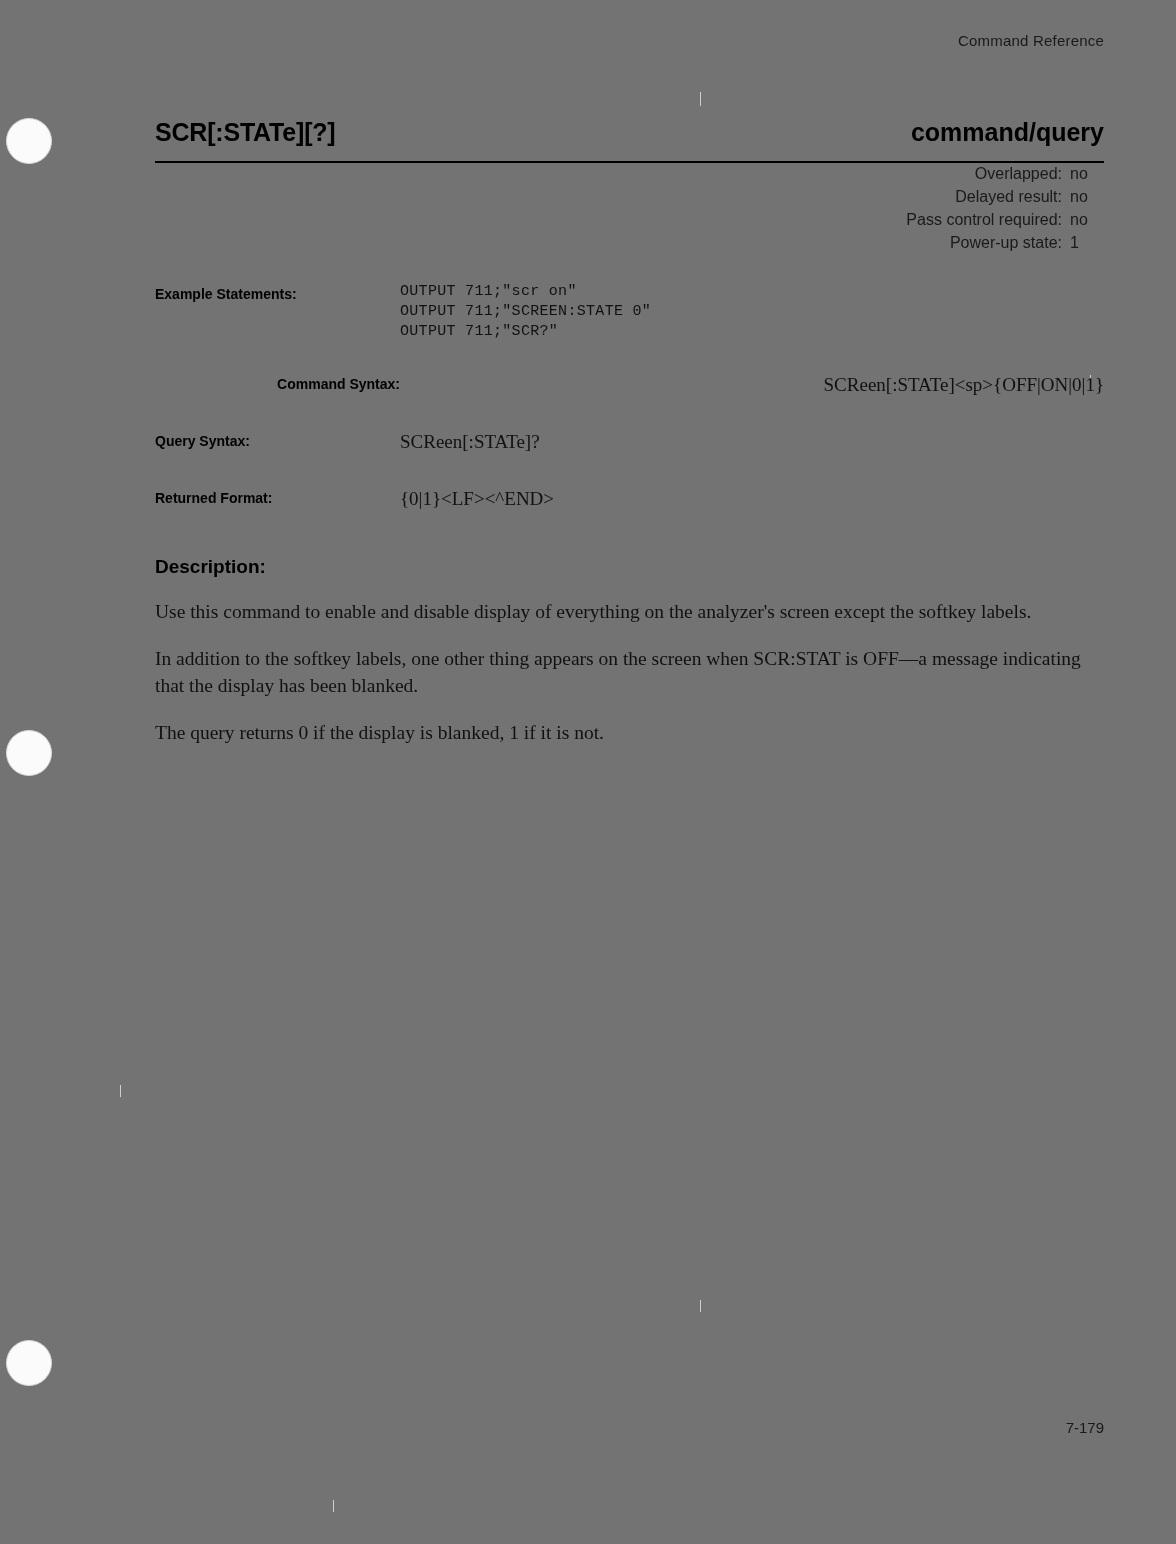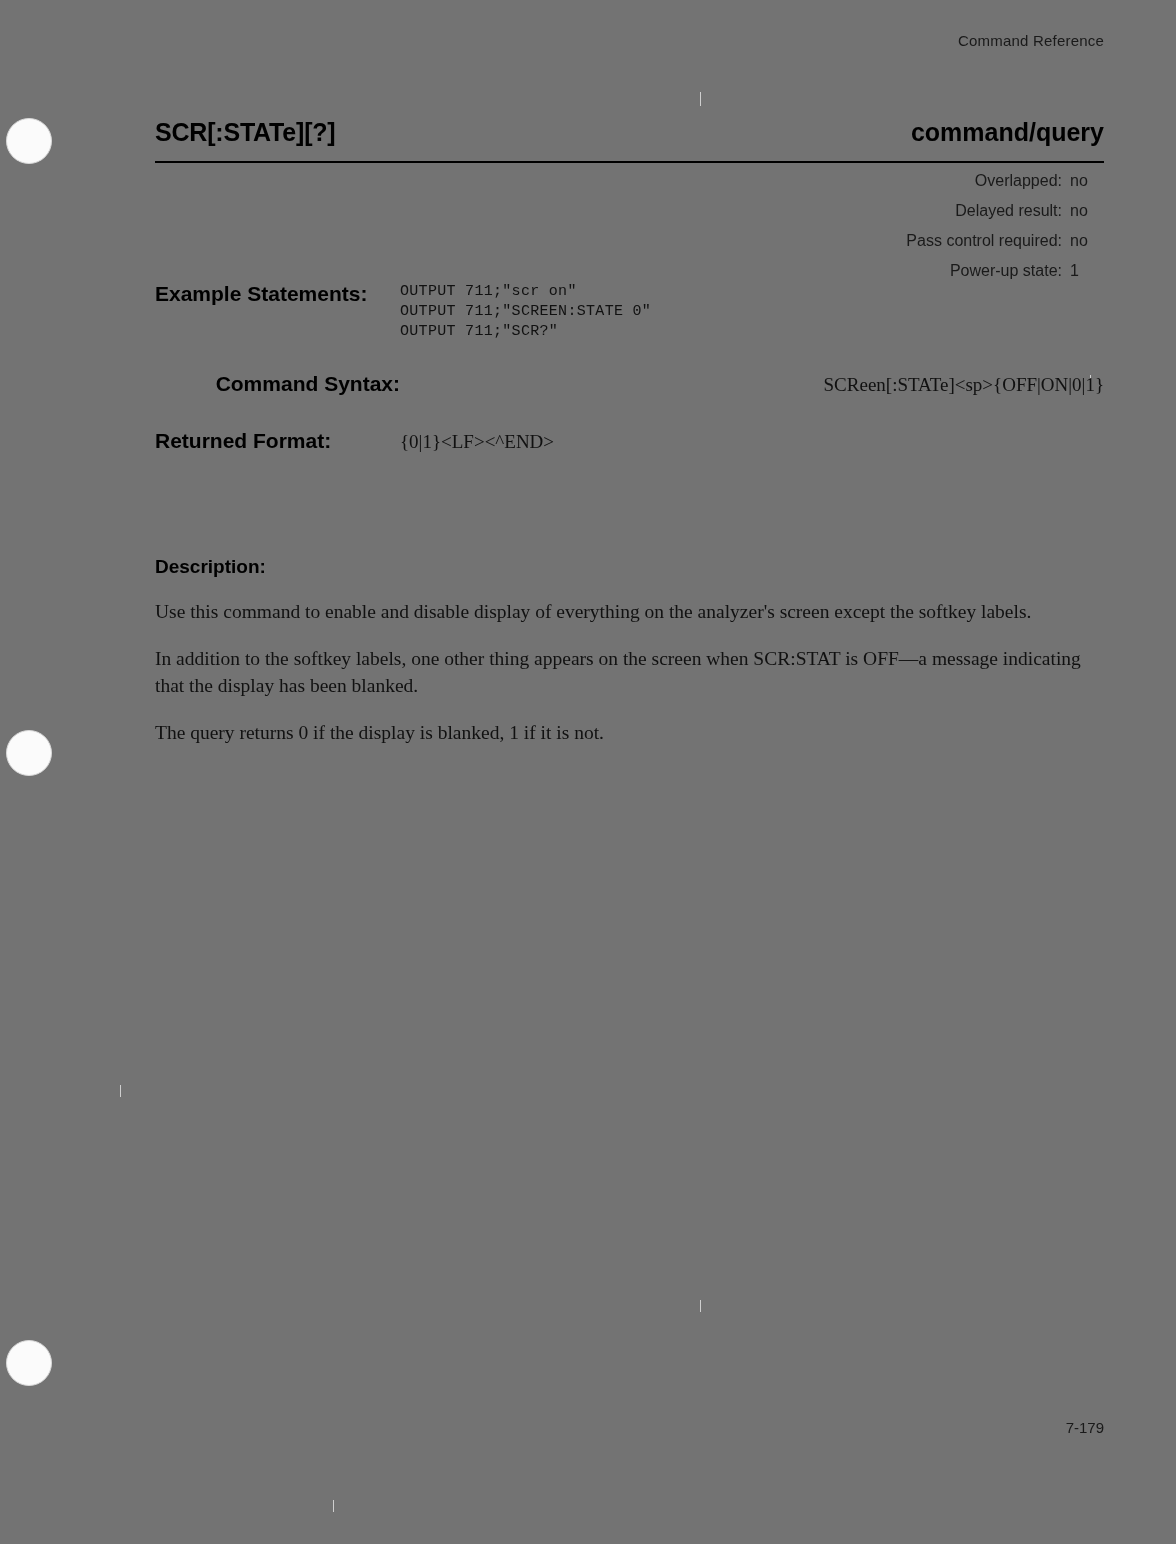--- a/index.html
+++ b/index.html
@@ -77,21 +77,20 @@
     font-size: 16px;
     color: #1a1a1a;
     text-align: right;
   }
   .attr-row {
     display: flex;
     justify-content: flex-end;
     align-items: flex-start;
     line-height: 23px;
     white-space: nowrap;
-    margin-top: 7px;
   }
   .attr-label { }
   .attr-value {
     display: inline-block;
     width: 34px;
     text-align: left;
     padding-left: 8px;
   }
 
   
@@ -105,21 +104,21 @@
     position: relative;
     display: flex;
     align-items: flex-start;
     margin-bottom: 26px;
   }
   .def-label {
     width: 245px;
     flex: 0 0 245px;
     font-family: "Liberation Sans", sans-serif;
     font-weight: bold;
-    font-size: 21px;
+    font-size: 14px;
     color: #000;
     line-height: 24px;
   }
   .def-body {
     flex: 1 1 auto;
     font-family: "Liberation Serif", serif;
     font-size: 19px;
     line-height: 25px;
     color: #111;
   }
@@ -232,20 +231,24 @@
         <div>OUTPUT 711;"SCREEN:STATE 0"</div>
         <div>OUTPUT 711;"SCR?"</div>
       </div>
     </div>
 
     <div class="def-row syntax">
       <div class="def-label">Command Syntax:</div>
       <div class="def-body">SCReen[:STATe]&lt;sp&gt;{OFF|ON|0|1}</div>
     </div>
 
+    <div class="def-row query">
+      <div class="def-label">Query Syntax:</div>
+      <div class="def-body">SCReen[:STATe]?</div>
+    </div>
 
     <div class="def-row returned">
       <div class="def-label">Returned Format:</div>
       <div class="def-body">{0|1}&lt;LF&gt;&lt;^END&gt;</div>
     </div>
 
   </div>
 
   <div class="description">
     <div class="desc-heading">Description:</div>

